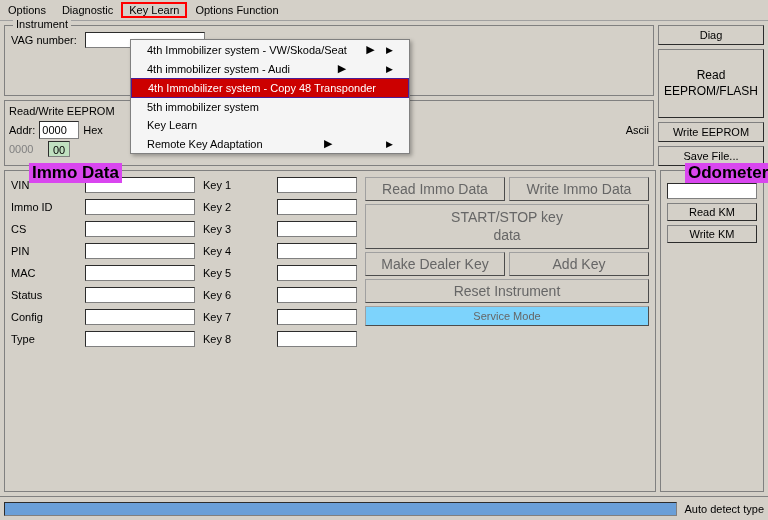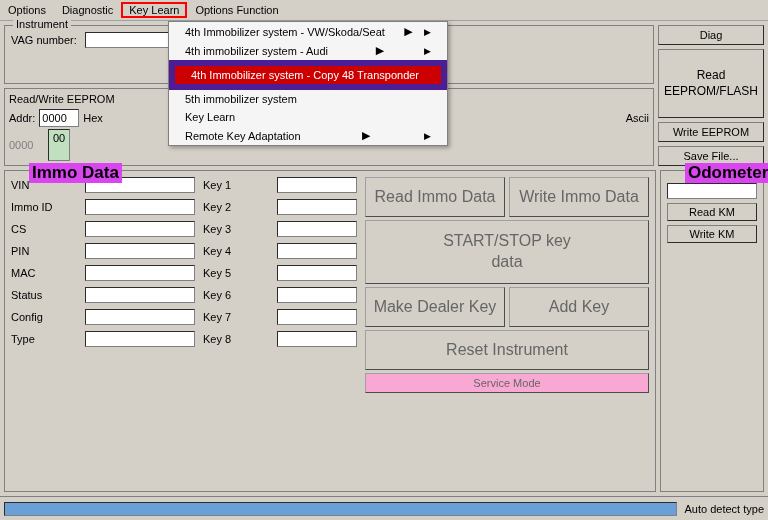--- a/index.html
+++ b/index.html
@@ -124,21 +124,21 @@
     }
     .data-addr {
       font-size: 11px;
       min-width: 35px;
       color: #808080;
     }
     .data-val {
       background: #c0e0c0;
       border: 1px inset #808080;
       width: 22px;
-      height: 32px;
+      height: 16px;
       font-size: 11px;
       text-align: center;
       padding: 0;
       display: inline-block;
       line-height: 16px;
     }
     
     .immo-section {
       border: 1px solid #808080;
       padding: 6px;
@@ -164,22 +164,22 @@
       gap: 3px;
       flex: 1;
     }
     .immo-btn-row {
       display: flex;
       gap: 4px;
     }
     .immo-btn {
       border: 1px outset #a0a0a0;
       background: #d4d0c8;
-      font-size: 16px;
-      padding: 10px 6px;
+      font-size: 14px;
+      padding: 3px 6px;
       cursor: pointer;
       text-align: center;
       flex: 1;
       color: #666;
     }
     
     .odometer-section {
       border: 1px solid #808080;
       padding: 6px;
       position: relative;
@@ -217,47 +217,46 @@
       position: absolute;
       top: 0;
       left: 0;
       right: 0;
       bottom: 0;
       z-index: 100;
       pointer-events: none;
     }
     .dropdown-container {
       position: absolute;
-      top: 0;
+      top: 18px;
       left: 130px;
       z-index: 200;
       display: flex;
       flex-direction: column;
       pointer-events: auto;
-      margin-left: 38px;
     }
     .dropdown-menu {
       background: #f5f5f5;
       border: 1px solid #808080;
       box-shadow: 2px 2px 4px rgba(0,0,0,0.3);
       min-width: 280px;
     }
     .dropdown-item {
       padding: 3px 16px;
       font-size: 11px;
       cursor: pointer;
       display: flex;
       justify-content: space-between;
       align-items: center;
       white-space: nowrap;
     }
     .dropdown-item.selected {
       background: #cc0000;
       color: white;
-      border: 6px solid #4c1d95;
+      border: 1px solid #4c1d95;
     }
     .dropdown-item .arrow {
       margin-left: 8px;
     }
     
     .submenu-arrow::after {
       content: '▶';
       font-size: 9px;
     }
     
@@ -287,21 +286,21 @@
       padding: 0 2px;
     }
     
     .eeprom-header {
       display: flex;
       align-items: center;
       gap: 4px;
     }
     .service-mode-btn {
       border: 1px outset #a0a0a0;
-      background: #f9a8d4;
+      background: #7dd3fc;
       font-size: 11px;
       padding: 3px 6px;
       cursor: pointer;
       text-align: center;
       color: #666;
       width: 100%;
     }
   </style>
 </head>
 <body>

